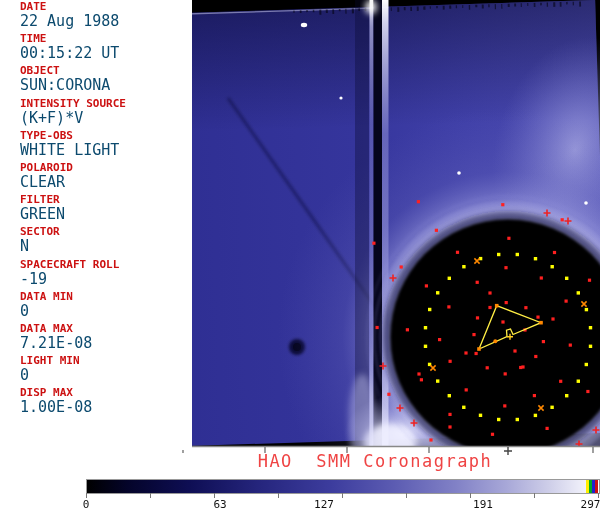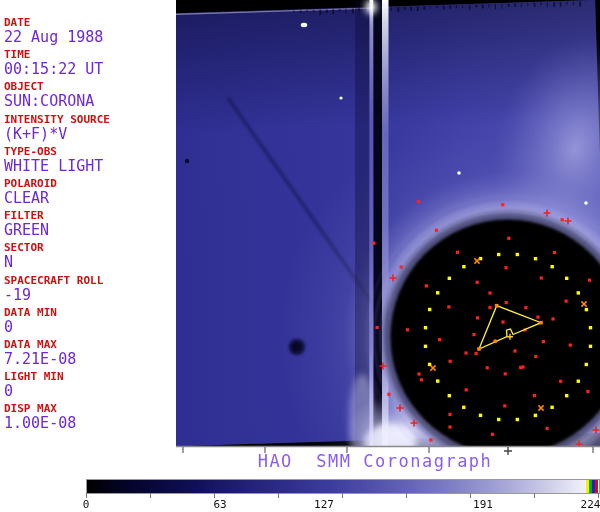--- a/index.html
+++ b/index.html
@@ -1,27 +1,27 @@
 <!DOCTYPE html>
 <html><head>
 <meta charset="utf-8">
 <style>
   html,body{margin:0;padding:0;background:#ffffff;}
   #root{position:relative;width:600px;height:512px;background:#ffffff;overflow:hidden;
         font-family:"DejaVu Sans Mono","Liberation Mono",monospace;}
   #scene{position:absolute;left:0;top:0;width:600px;height:512px;}
   
-  #metadata-panel{position:absolute;left:0;top:0;width:176px;height:450px;background:#ffffff;
-                  padding-top:16px;box-sizing:border-box;}
+  #metadata-panel{position:absolute;left:16px;top:0;width:176px;height:450px;background:#ffffff;
+                  padding-top:0;box-sizing:border-box;}
   .meta-field{height:32.2px;padding-left:4px;overflow:visible;}
   .meta-label{font-size:11px;line-height:13px;color:#cc1111;font-weight:bold;letter-spacing:0px;white-space:pre;}
-  .meta-value{font-size:15px;line-height:17px;color:#6d28d9;white-space:pre;}
+  .meta-value{font-size:15px;line-height:17px;color:#0c4a6e;white-space:pre;}
   
   #footer-title{position:absolute;left:150px;top:451px;width:450px;text-align:center;
-                font-size:17px;letter-spacing:1.5px;color:#8b5cf6;white-space:pre;}
+                font-size:17px;letter-spacing:1.5px;color:#ef4444;white-space:pre;}
   
   #colorbar{position:absolute;left:86px;top:479px;width:512px;height:13px;
             border:1px solid #999;box-sizing:content-box;
             background:linear-gradient(to right,#000000 0%,#04042a 8%,#0e0e54 20%,#26267e 34%,
                        #3d3d9e 48%,#5c5cb2 60%,#8181c6 72%,#a8a8d8 82%,#cdcde8 90%,#f0f0fa 97%,#ffffff 100%);}
   .cbar-stripe{position:absolute;top:0;height:13px;}
   .cbar-tick{position:absolute;top:493px;width:1px;height:5px;background:#777;}
   .cbar-label{position:absolute;top:498px;font-size:11px;color:#111;transform:translateX(-50%);white-space:pre;}
 </style>
 </head>
@@ -379,15 +379,15 @@
       <div class="cbar-tick" style="left: 278px;"></div>
       <div class="cbar-tick" style="left: 342px;"></div>
       <div class="cbar-tick" style="left: 406px;"></div>
       <div class="cbar-tick" style="left: 470px;"></div>
       <div class="cbar-tick" style="left: 534px;"></div>
       <div class="cbar-tick" style="left: 598px;"></div>
       <span class="cbar-label" style="left: 86px;">0</span>
       <span class="cbar-label" style="left: 220px;">63</span>
       <span class="cbar-label" style="left: 324px;">127</span>
       <span class="cbar-label" style="left: 470px; margin-left: 13px;">191</span>
-      <span class="cbar-label" style="left: 598px; transform: translateX(-88%);">224</span>
+      <span class="cbar-label" style="left: 598px; transform: translateX(-88%);">297</span>
     </div>
 </div>
 
 </body></html>

